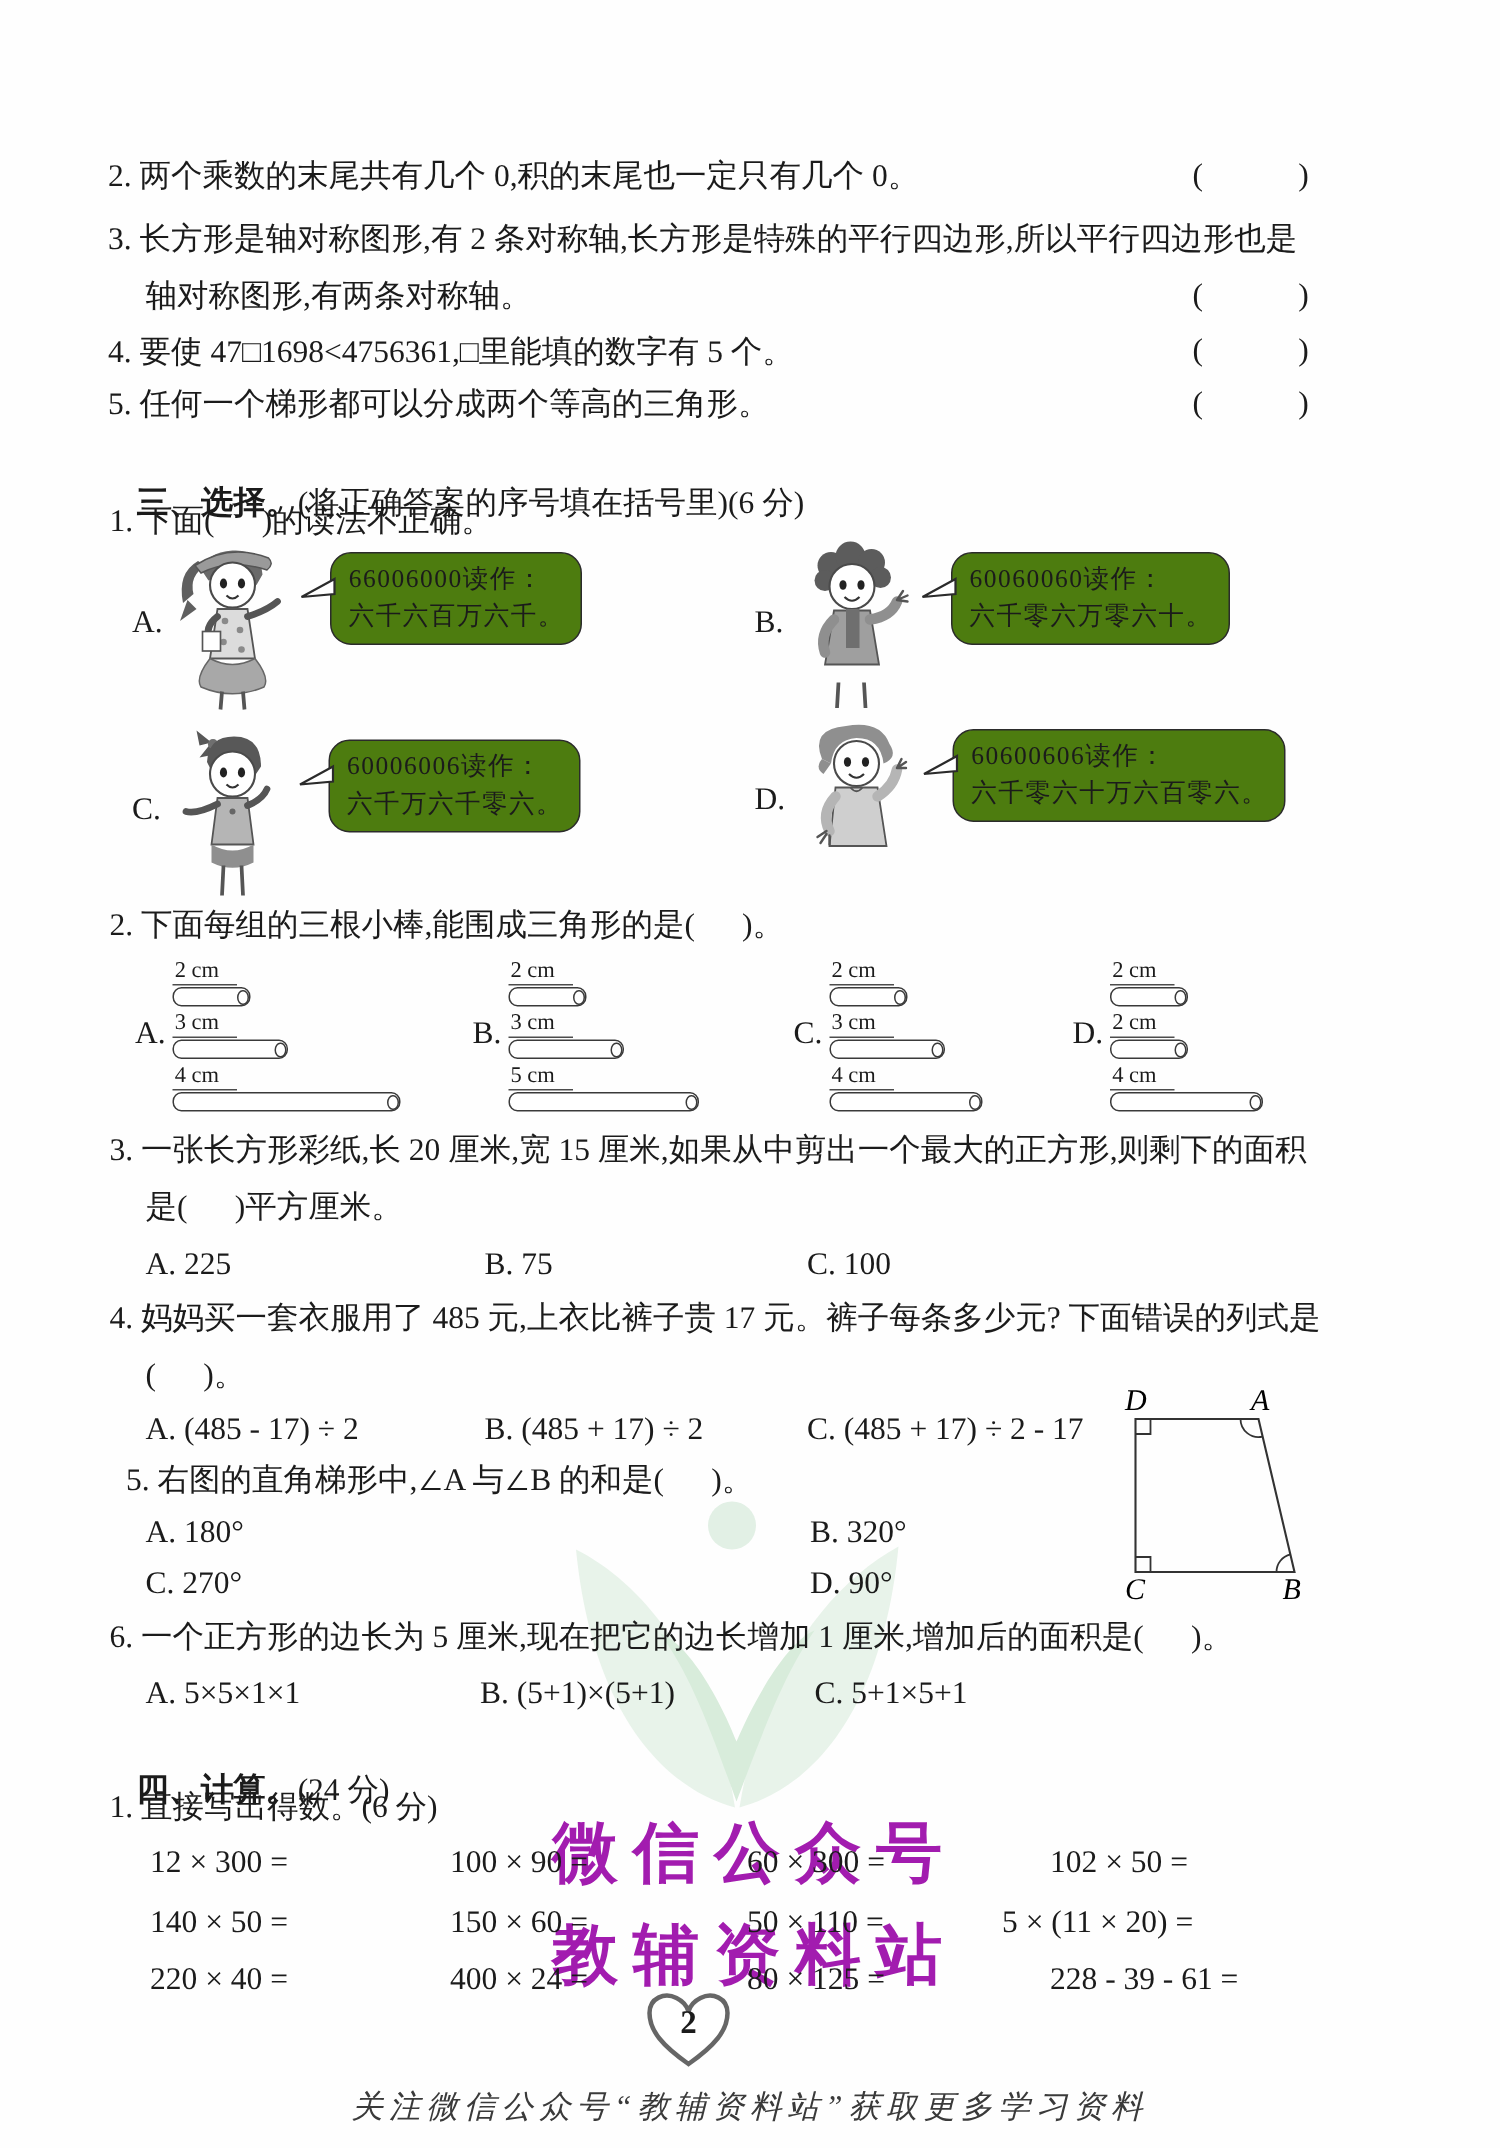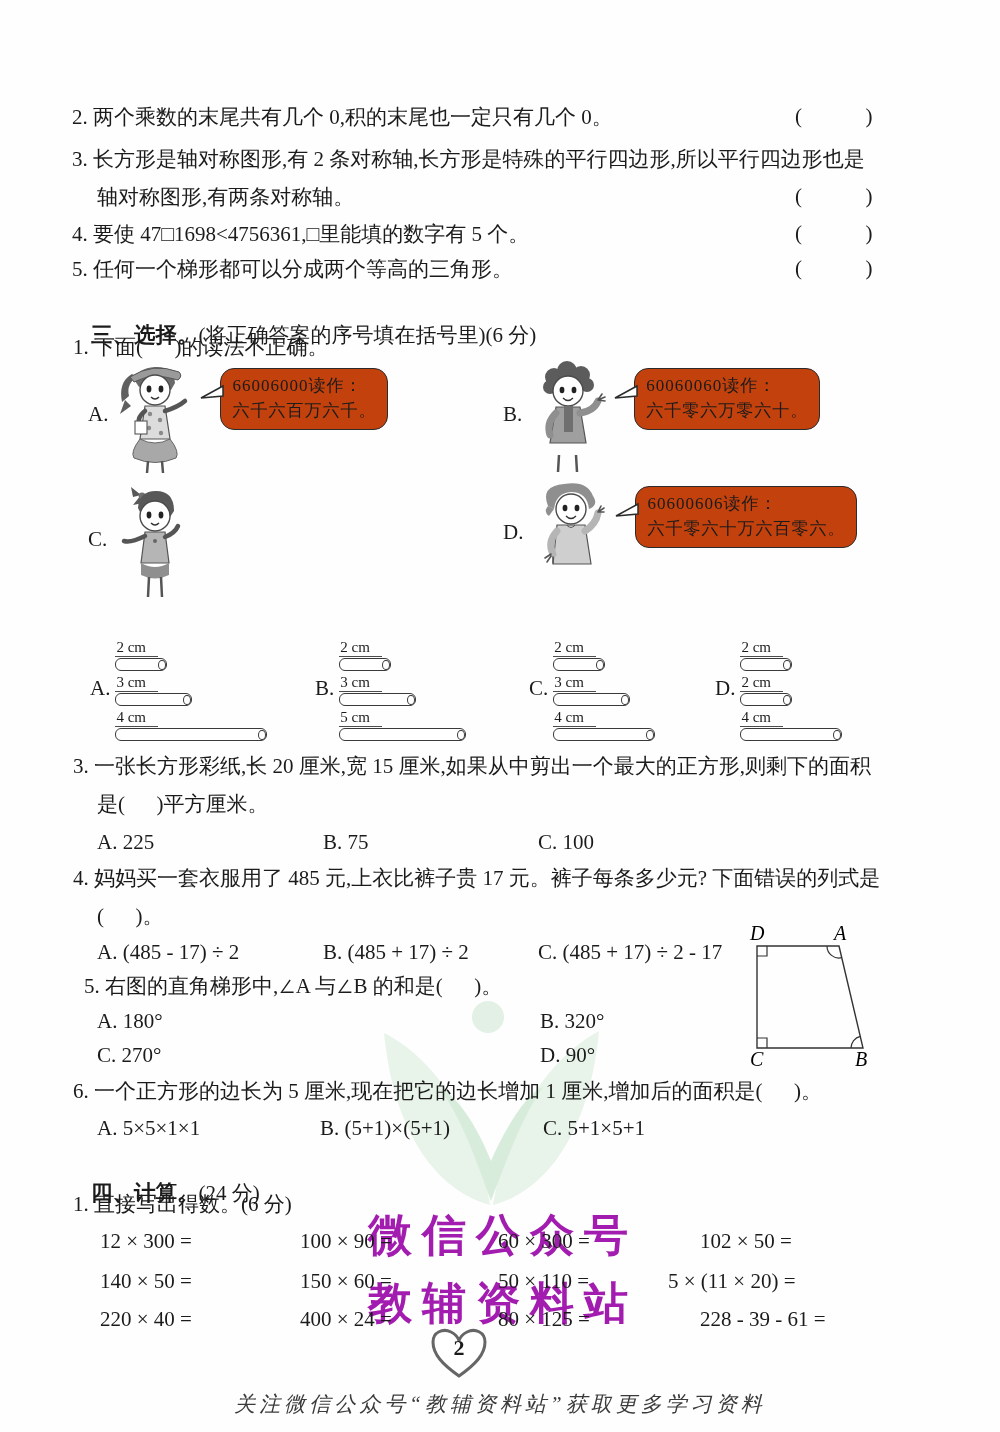--- a/index.html
+++ b/index.html
@@ -14,21 +14,21 @@
   
   .wm{position:absolute;inset:0;z-index:0;}
   .wm-text{position:absolute;left:253px;width:500px;text-align:center;
            font-family:"DejaVu Sans",sans-serif;font-weight:700;font-size:44px;
            letter-spacing:10px;color:#a21caf;}
   .content{position:absolute;inset:0;z-index:1;padding-left:44px;}
 
   
   .kid-cell{position:absolute;display:flex;align-items:flex-start;}
   .kid-label{font-size:21px;margin-top:42px;margin-right:4px;}
-  .bubble{position:relative;margin-left:22px;margin-top:8px;background:#c2410c;
+  .bubble{position:relative;margin-left:22px;margin-top:8px;background:#4d7c0f;
           border:1.6px solid #2b2b2b;border-radius:14px;padding:5px 11px 6px;
           font-size:17px;line-height:1.45;white-space:nowrap;letter-spacing:1px;}
   .bubble .tail{position:absolute;left:-21px;top:15px;}
 
   
   .stick-group{position:absolute;display:flex;}
   .stick-letter{font-size:21px;margin-top:38px;margin-right:5px;}
   .stick-col{display:flex;flex-direction:column;}
   .stick-item{margin-bottom:2px;}
   .stick-label{display:inline-block;font-size:15px;line-height:14px;
@@ -151,20 +151,27 @@
         <ellipse cx="38" cy="30" rx="2.4" ry="3.4" fill="#222"></ellipse>
         <ellipse cx="50" cy="30" rx="2.4" ry="3.4" fill="#222"></ellipse>
         <path d="M40,38 Q44,42 48,38" stroke="#333" stroke-width="1.4" fill="none"></path>
         <path d="M34,47 L54,47 L58,78 L30,78 Z" fill="#b5b5b5" stroke="#555" stroke-width="1.2"></path>
         <circle cx="44" cy="56" r="2" fill="#666"></circle>
         <path d="M34,51 Q20,58 13,56" stroke="#555" stroke-width="4.5" fill="none" stroke-linecap="round"></path>
         <path d="M54,52 Q64,48 67,41" stroke="#555" stroke-width="4.5" fill="none" stroke-linecap="round"></path>
         <path d="M30,78 Q44,86 58,78 L58,90 Q44,97 30,90 Z" fill="#8f8f8f"></path>
         <path d="M38,92 L37,112 M50,92 L51,112" stroke="#555" stroke-width="2.5"></path>
       </svg>
+      <div class="bubble">
+        <svg class="tail" width="24" height="16" viewBox="0 0 24 16">
+          <path d="M23,2 L1,14 L23,12 Z" fill="#fff" stroke="#2b2b2b" stroke-width="1.5"></path>
+        </svg>
+        <div>60006006读作：</div>
+        <div>六千万六千零六。</div>
+      </div>
     </div>
 
     <div class="kid-cell" style="left:503px;top:478px">
       <span class="kid-label">D.</span>
       <svg width="86" height="118" viewBox="0 0 86 118">
         <path d="M21,28 Q13,8 37,6 Q60,2 66,18 Q72,27 62,31 Q60,14 44,14 Q29,15 27,31 Z" fill="#8f8f8f"></path>
         <path d="M21,28 Q16,34 22,38 L27,31 Z" fill="#8f8f8f"></path>
         <circle cx="44" cy="31" r="15" fill="#fff" stroke="#4a4a4a" stroke-width="1.4"></circle>
         <ellipse cx="38" cy="30" rx="2.4" ry="3.2" fill="#222"></ellipse>
         <ellipse cx="50" cy="30" rx="2.4" ry="3.2" fill="#222"></ellipse>
@@ -178,20 +185,21 @@
       </svg>
       <div class="bubble">
         <svg class="tail" width="24" height="16" viewBox="0 0 24 16">
           <path d="M23,2 L1,14 L23,12 Z" fill="#fff" stroke="#2b2b2b" stroke-width="1.5"></path>
         </svg>
         <div>60600606读作：</div>
         <div>六千零六十万六百零六。</div>
       </div>
     </div>
 
+    <div class="t" style="left:73px;top:603px">2. 下面每组的三根小棒,能围成三角形的是(      )。</div>
 
     <div class="stick-group" style="left:90px;top:638px">
       <span class="stick-letter">A.</span>
       <div class="stick-col">
         <div class="stick-item">
           <span class="stick-label">2 cm</span>
           <div class="stick" style="width: 50px;"></div>
         </div>
         <div class="stick-item">
           <span class="stick-label">3 cm</span>

